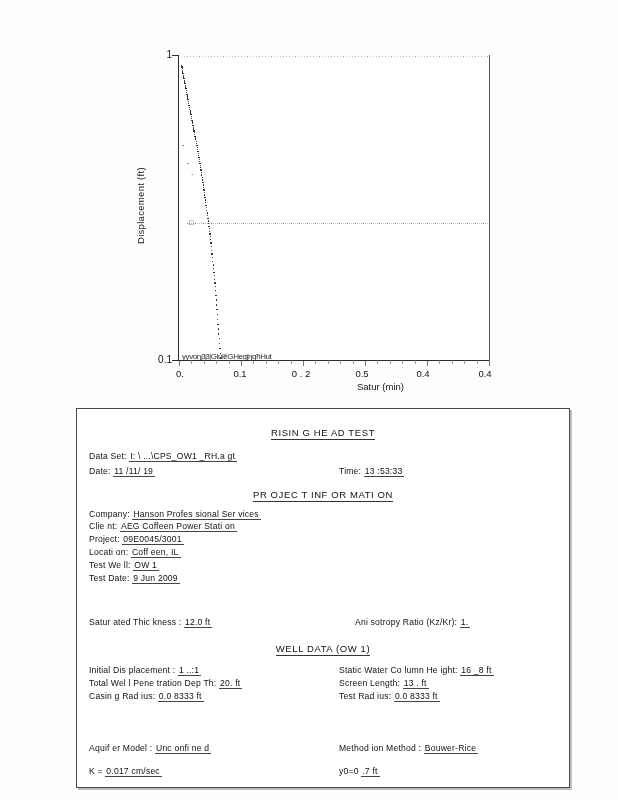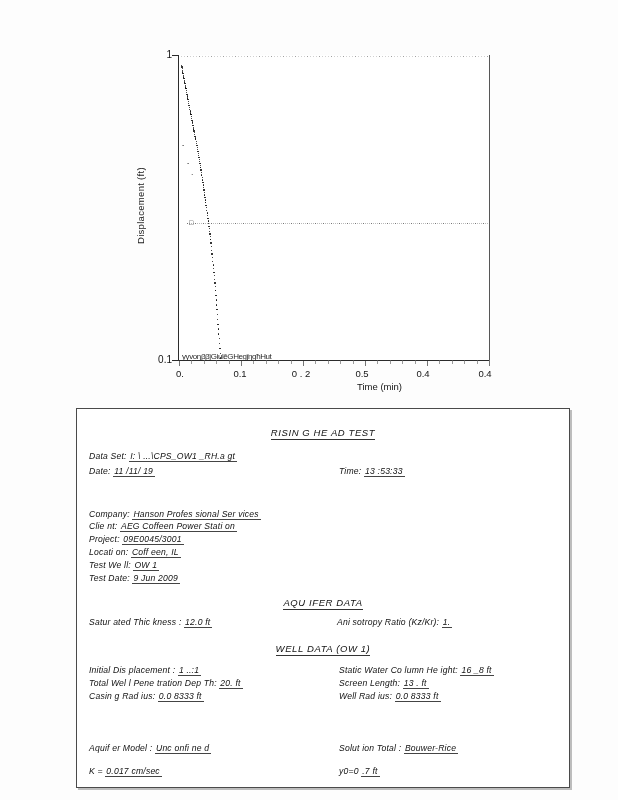--- a/index.html
+++ b/index.html
@@ -26,21 +26,21 @@
   .dotline i{position:absolute;width:1.4px;height:1.4px;background:#111;border-radius:50%;}
   .datapt{position:absolute;font-size:7px;color:#222;line-height:1;}
   .scatterband{position:absolute;height:1px;}
   .scatterband i{position:absolute;top:0;width:1px;height:1px;background:#666;}
   .topnoise{position:absolute;height:3px;}
   .topnoise i{position:absolute;width:1px;height:2px;background:#777;}
   .smudge{position:absolute;font-size:8px;color:#2a2a2a;white-space:nowrap;letter-spacing:-.4px;}
 
   
   .report{position:absolute;left:76px;top:408px;width:492px;height:378px;
-          background:#fff;border:1px solid #4a4a4a;box-shadow:2px 2px 0 rgba(0,0,0,.25);font-style:italic;}
+          background:#fff;border:1px solid #4a4a4a;box-shadow:2px 2px 0 rgba(0,0,0,.25);}
   .r-inner{position:relative;width:100%;height:100%;padding:0;}
   .sec-title{position:absolute;width:100%;text-align:center;font-size:9.5px;letter-spacing:.6px;color:#111;}
   .sec-title u{text-decoration:none;border-bottom:1px solid #333;padding-bottom:1px;}
   .fld{position:absolute;font-size:8.6px;color:#111;white-space:nowrap;letter-spacing:.2px;}
   .fld .v{border-bottom:1px solid #444;padding:0 2px 0 1px;}
 </style>
 </head>
 <body>
 
 <div class="page">
@@ -479,21 +479,21 @@
 
     <div class="smudge" style="left:182px;top:352px;">yγvοηββĵGiulĕGHegĵηgħHut</div>
 
     <div class="xtick-lbl" style="left:160px;top:368px;">0.</div>
     <div class="xtick-lbl" style="left:220px;top:368px;">0.1</div>
     <div class="xtick-lbl" style="left:281px;top:368px;">0 . 2</div>
     <div class="xtick-lbl" style="left:342px;top:368px;">0.5</div>
     <div class="xtick-lbl" style="left:403px;top:368px;">0.4</div>
     <div class="xtick-lbl" style="left:465px;top:368px;">0.4</div>
 
-    <div class="xlab" style="left:357px;top:381px;">Time (min)</div>
+    <div class="xlab" style="left:357px;top:381px;">Satur (min)</div>
   </div>
 
   <div class="report">
     <div class="r-inner">
 
       <div class="sec-title" style="top:18px;">
         <u>RISIN G  HE AD  TEST</u>
       </div>
 
       <div class="fld" style="left:12px;top:42px;">
@@ -502,20 +502,23 @@
       </div>
       <div class="fld" style="left:12px;top:57px;">
         <span>Date:</span>
         <span class="v">11 /11/ 19</span>
       </div>
       <div class="fld" style="left:262px;top:57px;">
         <span>Time:</span>
         <span class="v">13 :53:33</span>
       </div>
 
+      <div class="sec-title" style="top:80px;">
+        <u>PR OJEC T  INF OR MATI ON</u>
+      </div>
 
       <div class="fld" style="left:12px;top:100px;">
         <span>Company:</span>
         <span class="v">Hanson   Profes sional   Ser vices</span>
       </div>
       <div class="fld" style="left:12px;top:112px;">
         <span>Clie nt:</span>
         <span class="v">AEG   Coffeen   Power   Stati on</span>
       </div>
       <div class="fld" style="left:12px;top:125px;">
@@ -528,29 +531,26 @@
       </div>
       <div class="fld" style="left:12px;top:151px;">
         <span>Test  We ll:</span>
         <span class="v">OW 1</span>
       </div>
       <div class="fld" style="left:12px;top:164px;">
         <span>Test  Date:</span>
         <span class="v">9 Jun  2009</span>
       </div>
 
-      <div class="sec-title" style="top:188px;">
-        <u>AQU IFER  DATA</u>
-      </div>
 
       <div class="fld" style="left:12px;top:208px;">
         <span>Satur ated  Thic kness :</span>
         <span class="v">12.0 ft</span>
       </div>
-      <div class="fld" style="left:260px;top:208px;">
+      <div class="fld" style="left:278px;top:208px;">
         <span>Ani sotropy   Ratio   (Kz/Kr):</span>
         <span class="v">1.</span>
       </div>
 
       <div class="sec-title" style="top:234px;">
         <u>WELL   DATA   (OW 1)</u>
       </div>
 
       <div class="fld" style="left:12px;top:256px;">
         <span>Initial  Dis placement :</span>
@@ -566,31 +566,31 @@
       </div>
       <div class="fld" style="left:262px;top:269px;">
         <span>Screen   Length:</span>
         <span class="v">13 . ft</span>
       </div>
       <div class="fld" style="left:12px;top:282px;">
         <span>Casin g Rad ius:</span>
         <span class="v">0.0  8333   ft</span>
       </div>
       <div class="fld" style="left:262px;top:282px;">
-        <span>Well  Rad ius:</span>
+        <span>Test  Rad ius:</span>
         <span class="v">0.0  8333    ft</span>
       </div>
 
 
       <div class="fld" style="left:12px;top:334px;">
         <span>Aquif er  Model :</span>
         <span class="v">Unc onfi ne d</span>
       </div>
       <div class="fld" style="left:262px;top:334px;">
-        <span>Solut ion  Total :</span>
+        <span>Method ion  Method :</span>
         <span class="v">Bouwer-Rice</span>
       </div>
       <div class="fld" style="left:12px;top:357px;">
         <span>K   =</span>
         <span class="v">0.017  cm/sec</span>
       </div>
       <div class="fld" style="left:262px;top:357px;">
         <span>y0=0</span>
         <span class="v">.7 ft</span>
       </div>

